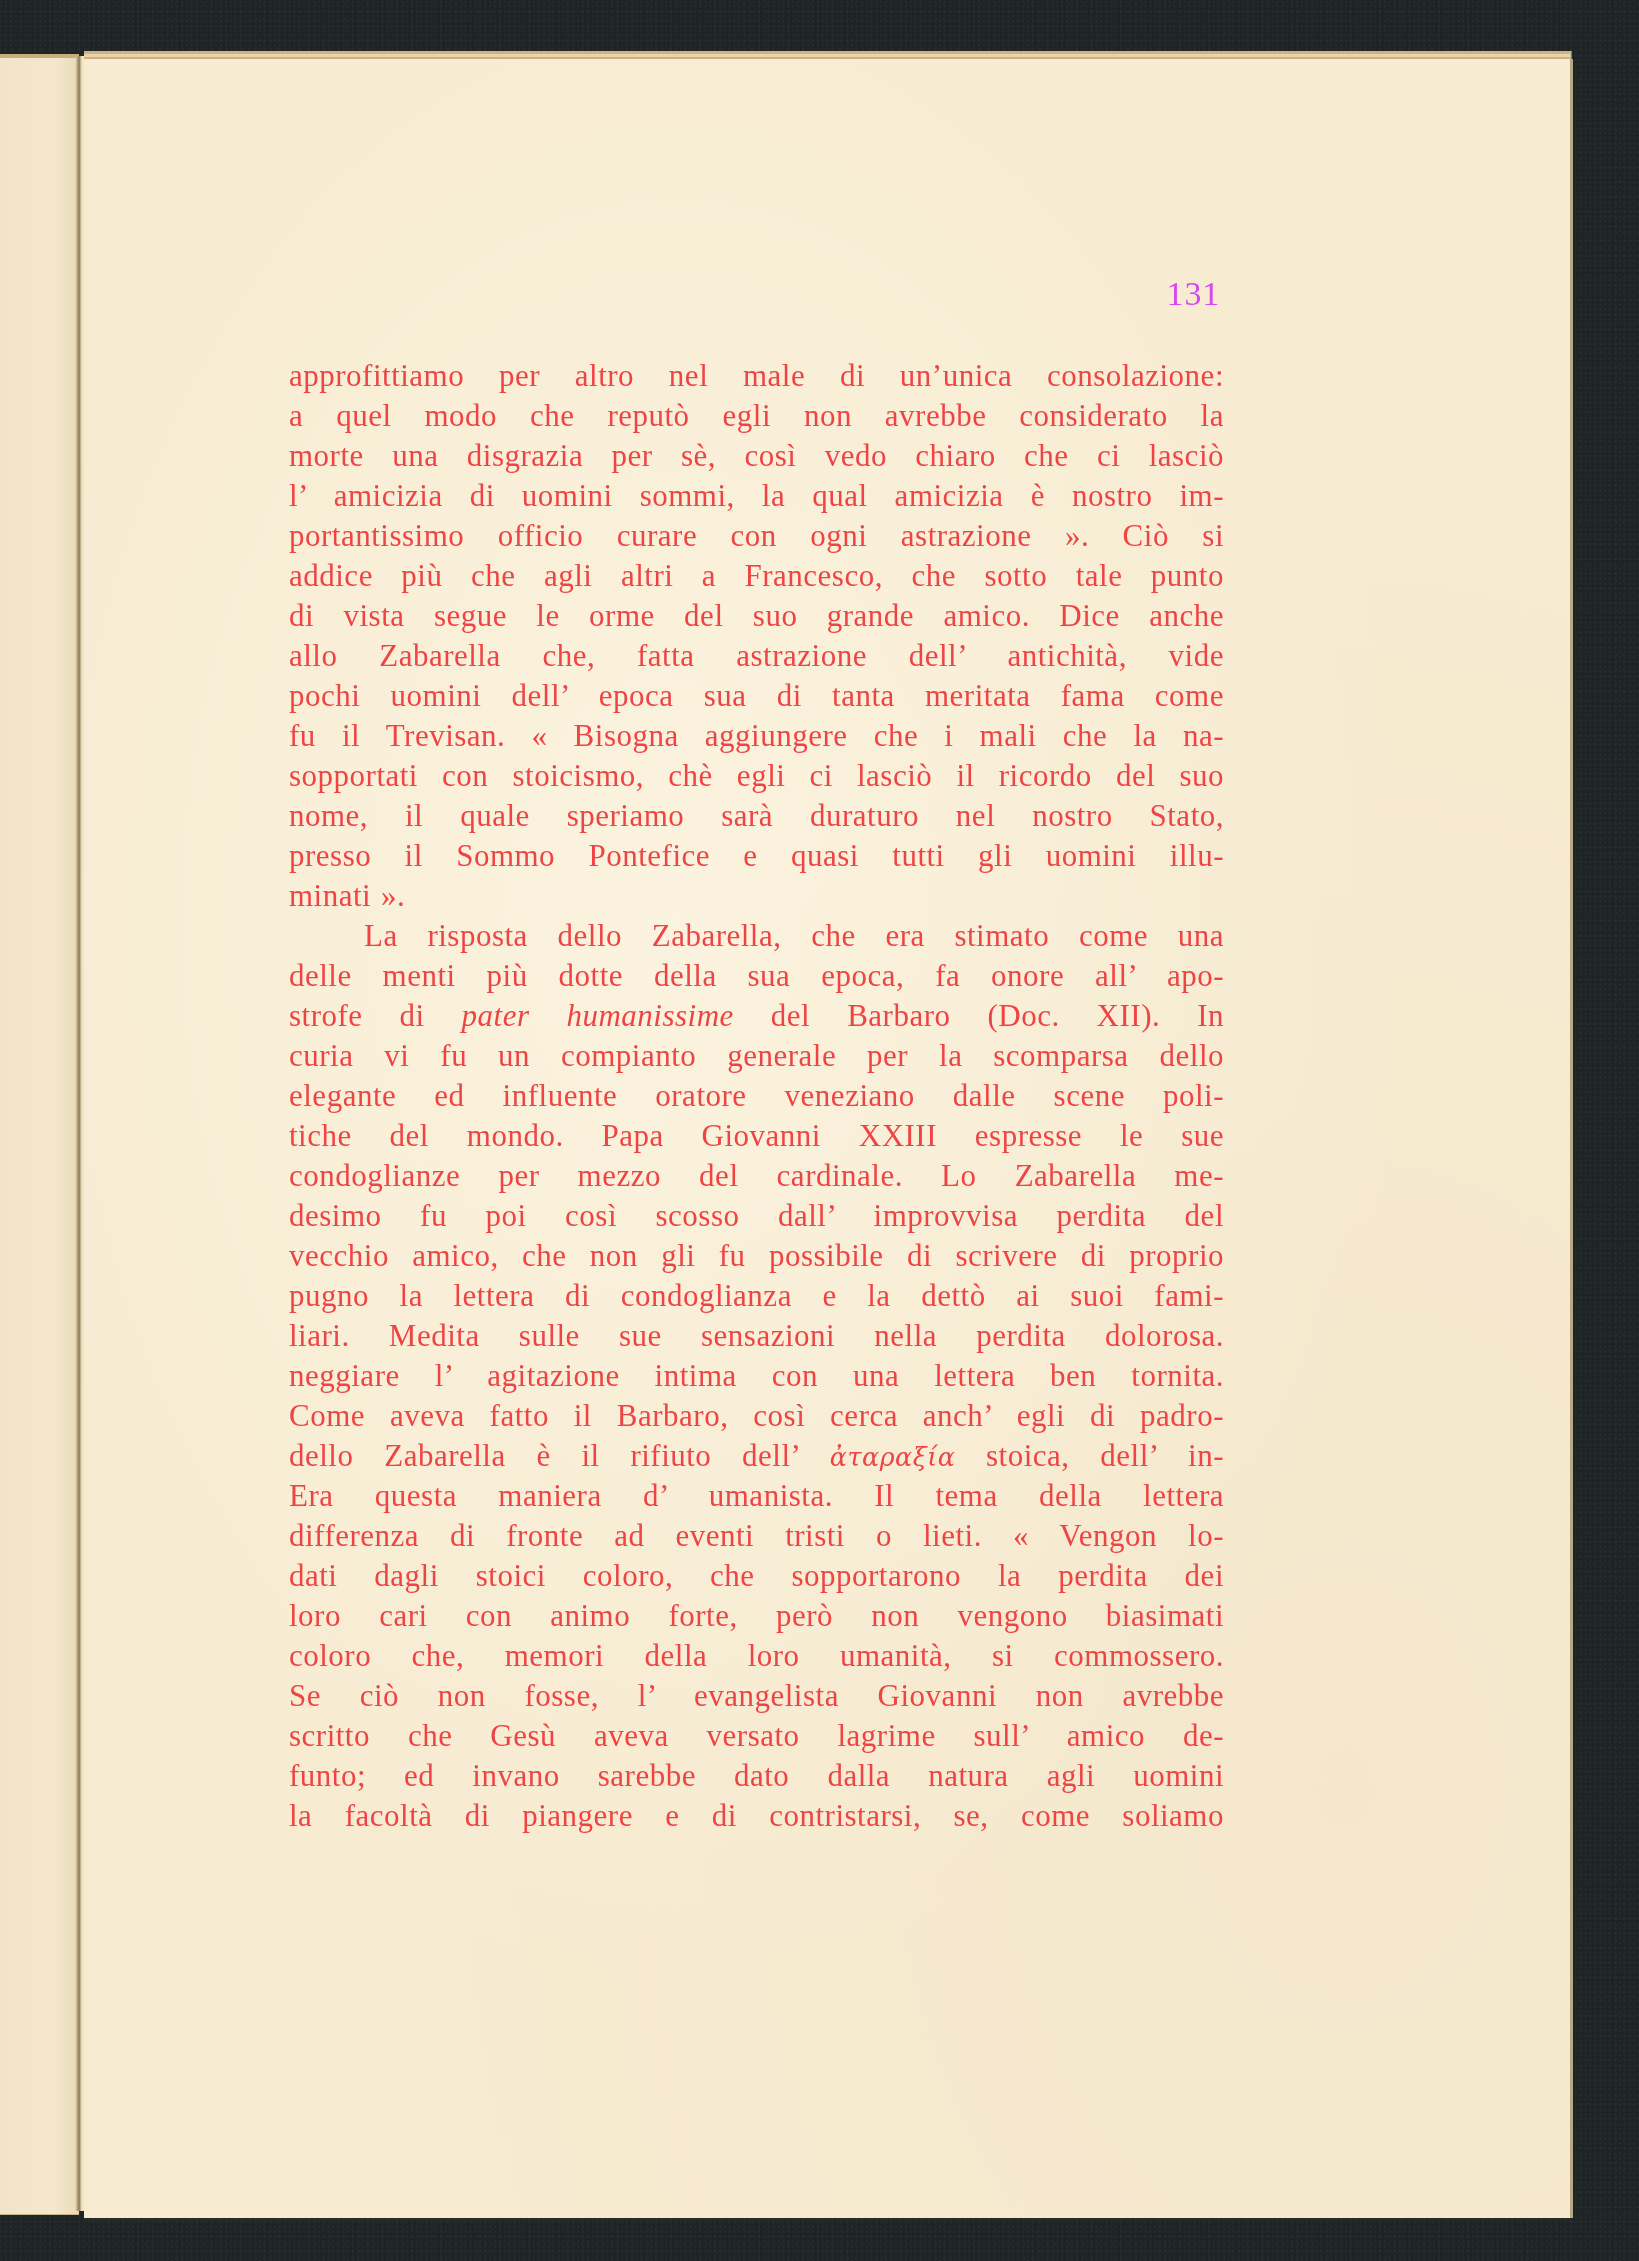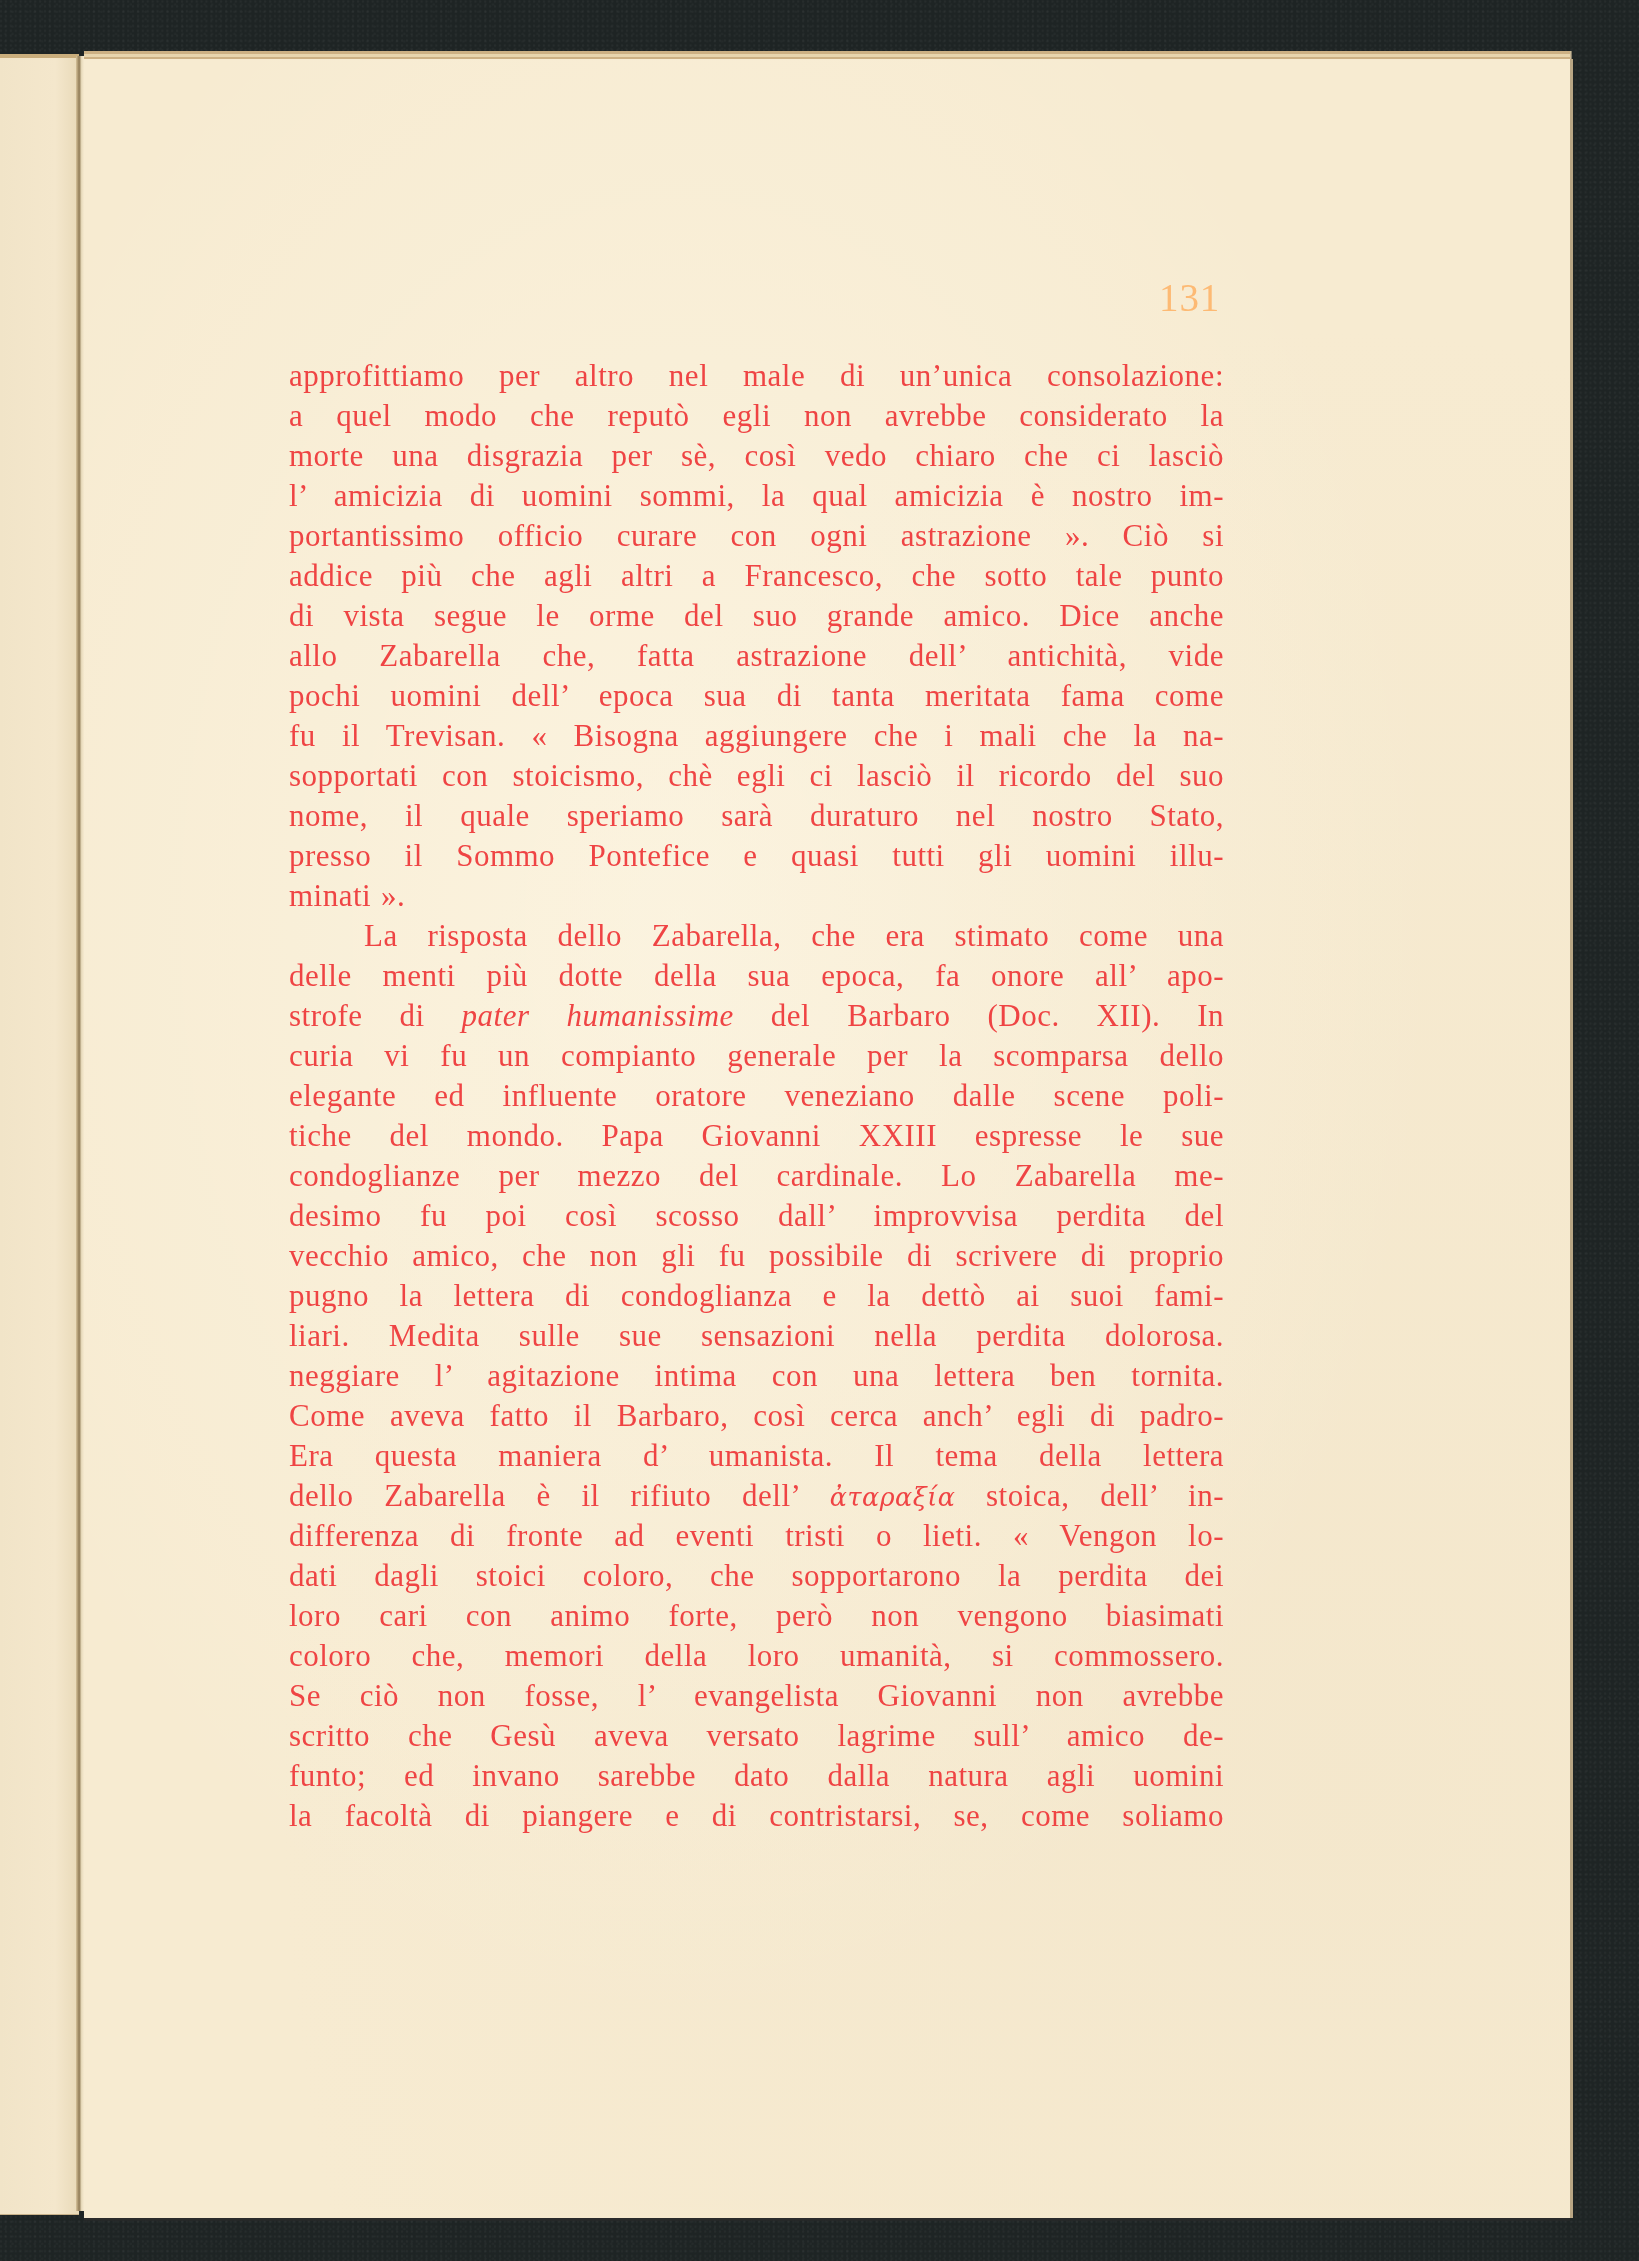--- a/index.html
+++ b/index.html
@@ -35,21 +35,21 @@
   .right-page::before {
     content: ""; position: absolute; left: 0; right: 0; top: -4.9px; height: 3.3px;
     background: #e8d5ad;
   }
   .page-edge-right {
     position: absolute; right: -2.5px; top: 0; width: 2.5px; height: 100%;
     background: #b9a684;
   }
   .page-number {
     position: absolute; left: 1154px; top: 275px; width: 66px;
-    font-size: 39px; color: #fdba74; text-align: right; letter-spacing: 0.8px;
+    font-size: 34px; color: #d946ef; text-align: right; letter-spacing: 0.8px;
   }
   .text-block {
     position: absolute; left: 289px; top: 356px; width: 935px;
     color: #ef4444; font-size: 31px;
   }
   .line {
     display: block; height: 40px; line-height: 40px;
     white-space: nowrap; text-align: justify; text-align-last: justify;
     letter-spacing: 0.5px; word-spacing: 1.6px;
   }
@@ -91,22 +91,22 @@
   <span class="line">curia vi fu un compianto generale per la scomparsa dello</span>
   <span class="line">elegante ed influente oratore veneziano dalle scene poli-</span>
   <span class="line">tiche del mondo. Papa Giovanni XXIII espresse le sue</span>
   <span class="line">condoglianze per mezzo del cardinale. Lo Zabarella me-</span>
   <span class="line">desimo fu poi così scosso dall’ improvvisa perdita del</span>
   <span class="line">vecchio amico, che non gli fu possibile di scrivere di proprio</span>
   <span class="line">pugno la lettera di condoglianza e la dettò ai suoi fami-</span>
   <span class="line">liari. Medita sulle sue sensazioni nella perdita dolorosa.</span>
   <span class="line">neggiare l’ agitazione intima con una lettera ben tornita.</span>
   <span class="line">Come aveva fatto il Barbaro, così cerca anch’ egli di padro-</span>
+  <span class="line"><span>dello Zabarella è il rifiuto dell’ </span><span class="greek">ἀταραξία</span><span> stoica, dell’ in-</span></span>
   <span class="line">Era questa maniera d’ umanista. Il tema della lettera</span>
-  <span class="line"><span>dello Zabarella è il rifiuto dell’ </span><span class="greek">ἀταραξία</span><span> stoica, dell’ in-</span></span>
   <span class="line">differenza di fronte ad eventi tristi o lieti. « Vengon lo-</span>
   <span class="line">dati dagli stoici coloro, che sopportarono la perdita dei</span>
   <span class="line">loro cari con animo forte, però non vengono biasimati</span>
   <span class="line">coloro che, memori della loro umanità, si commossero.</span>
   <span class="line">Se ciò non fosse, l’ evangelista Giovanni non avrebbe</span>
   <span class="line">scritto che Gesù aveva versato lagrime sull’ amico de-</span>
   <span class="line">funto; ed invano sarebbe dato dalla natura agli uomini</span>
   <span class="line">la facoltà di piangere e di contristarsi, se, come soliamo</span>
 </div>
 

